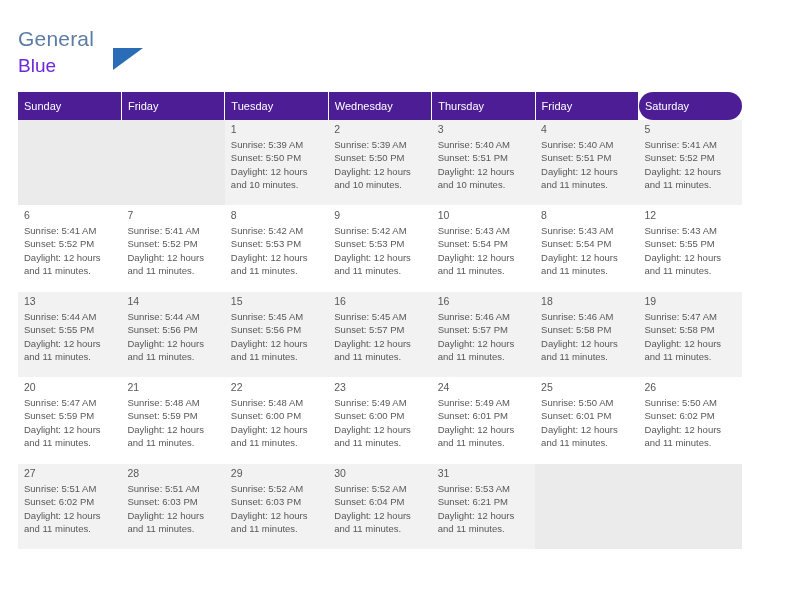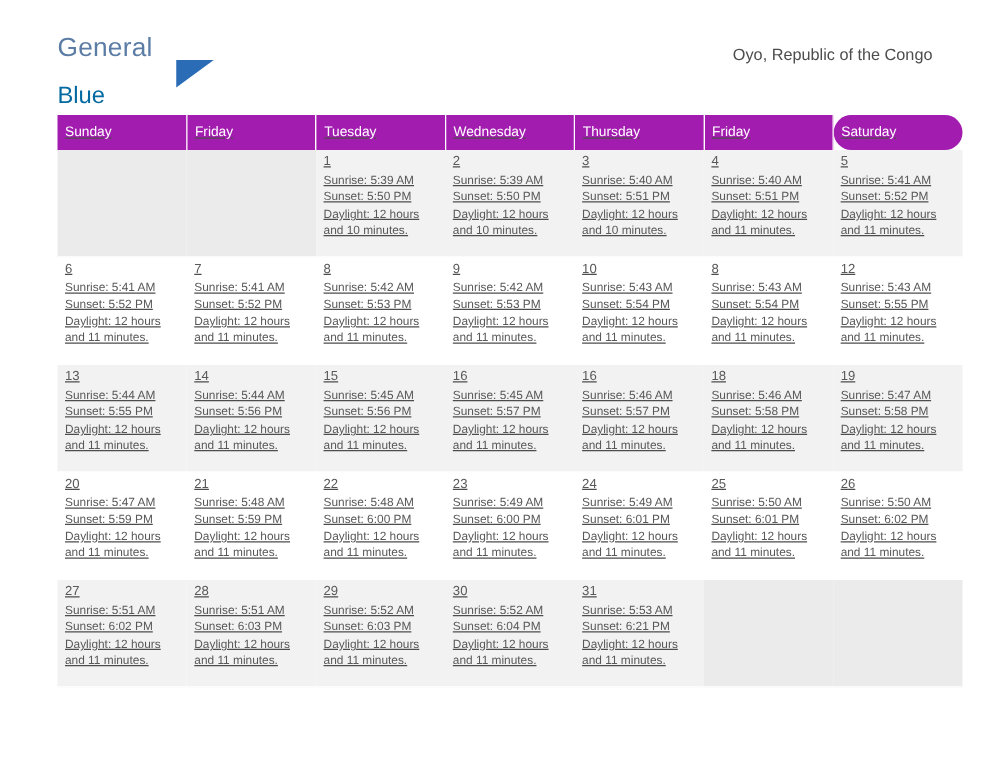--- a/index.html
+++ b/index.html
@@ -12,22 +12,21 @@
     background: #ffffff;
     font-family: "Liberation Sans", sans-serif;
     color: #4d4d4d;
     overflow: hidden;
   }
   .page {
     position: relative;
     width: 792px;
     height: 612px;
     box-sizing: border-box;
-    padding: 0 46px;
-    text-decoration: underline;
+    padding: 0 18px;
   }
   
   .header {
     position: relative;
     height: 72px;
   }
   .logo {
     position: absolute;
     left: 0;
     top: 28px;
@@ -35,23 +34,23 @@
     height: 50px;
   }
   .logo-general {
     font-size: 21px;
     color: #5b7ca5;
     letter-spacing: 0.2px;
     line-height: 22px;
   }
   .logo-blue {
     font-size: 19px;
-    color: #0369a1;
+    color: #6d28d9;
     line-height: 20px;
-    margin-top: 17px;
+    margin-top: 6px;
   }
   .logo-flag {
     position: absolute;
     left: 95px;
     top: 20px;
     width: 0;
     height: 0;
     border-left: 30px solid #2b6cb6;
     border-bottom: 22px solid transparent;
   }
@@ -75,21 +74,21 @@
     white-space: nowrap;
   }
   
   table.calendar {
     width: 724px;
     border-collapse: collapse;
     table-layout: fixed;
     margin-top: 20px;
   }
   table.calendar th {
-    background: #a21caf;
+    background: #4c1d95;
     color: #ffffff;
     font-size: 11px;
     font-weight: normal;
     text-align: left;
     padding: 5px 0 5px 6px;
     height: 18px;
     border-right: 1px solid #ffffff;
   }
   table.calendar th:last-child {
     border-right: none;
@@ -133,21 +132,20 @@
 
 <div class="page">
 
   <div class="header">
     <div class="logo">
       <div class="logo-general">General</div>
       <div class="logo-blue">Blue</div>
       <div class="logo-flag"></div>
     </div>
     <div class="title-block">
-      <div class="location">Oyo, Republic of the Congo</div>
     </div>
   </div>
 
   <table class="calendar">
     <thead>
       <tr>
         <th>Sunday</th>
         <th>Friday</th>
         <th>Tuesday</th>
         <th>Wednesday</th>

